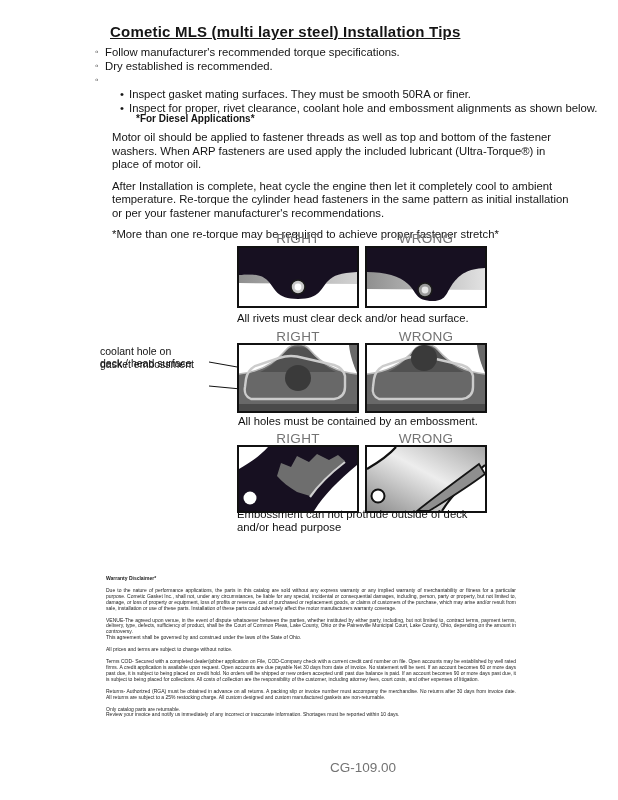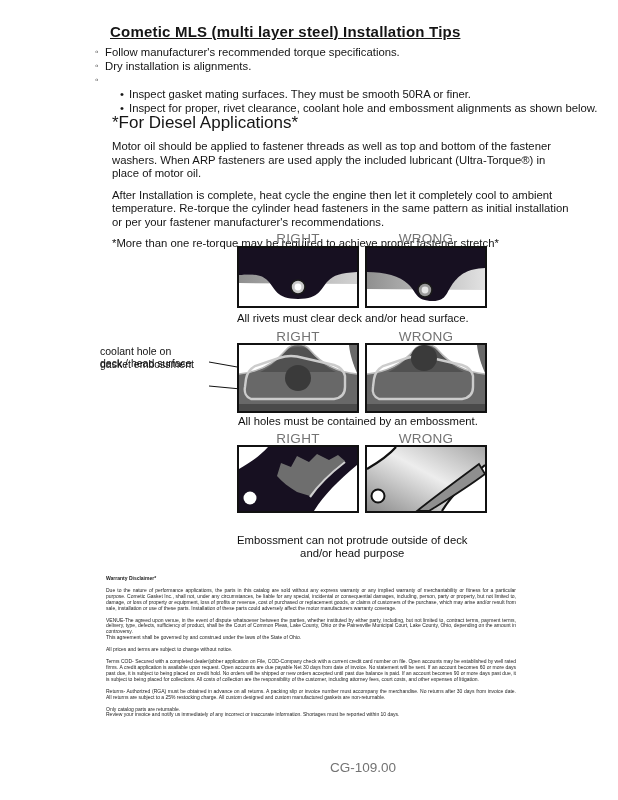--- a/index.html
+++ b/index.html
@@ -6,21 +6,21 @@
   .page{position:relative;width:618px;height:800px;background:#ffffff;overflow:hidden;
         font-family:"Liberation Sans", sans-serif;color:#151515;border-radius:15px;}
   .abs{position:absolute;}
   .title{left:110px;top:23px;font-size:15px;font-weight:bold;text-decoration:underline;letter-spacing:.2px;}
   .bullets{left:95px;top:45px;font-size:11.3px;line-height:14px;}
   .b-row{display:flex;}
   .b-marker{width:10px;flex:0 0 10px;font-size:10px;}
   .sb-row{display:flex;margin-left:25px;}
   .sb-marker{width:9px;flex:0 0 9px;}
   .diesel{left:112px;top:113px;width:472px;}
-  .diesel-h{font-size:17px;font-weight:normal;margin-bottom:7px;}
+  .diesel-h{font-size:10px;font-weight:bold;margin-bottom:7px;margin-left:24px;}
   .body-text{font-size:11.3px;line-height:13.5px;margin:0 12px 8px 0;}
   .label-rw{font-size:13.5px;color:#737373;text-align:center;width:122px;letter-spacing:.3px;}
   .caption{font-size:11.3px;line-height:12.5px;color:#111;}
   .small-label{font-size:10.5px;line-height:12px;text-align:left;width:109px;color:#111;}
   .disc{left:106px;top:576px;width:410px;font-size:5px;line-height:5.9px;color:#222;text-align:justify;}
   .disc .dh{font-weight:bold;margin:0 0 6px 0;}
   .disc p{margin:0 0 6px 0;}
   .disc p.tight{margin-bottom:0;}
   .footer-code{left:330px;top:760px;font-size:13.5px;color:#737373;}
   svg .panel-border{fill:none;stroke:#111;stroke-width:2px;}
@@ -41,21 +41,21 @@
 
   <div class="abs title">Cometic MLS (multi layer steel) Installation Tips</div>
 
   <div class="abs bullets">
     <div class="b-row">
       <span class="b-marker">◦</span>
       <span>Follow manufacturer's recommended torque specifications.</span>
     </div>
     <div class="b-row">
       <span class="b-marker">◦</span>
-      <span>Dry installation is alignments.</span>
+      <span>Dry established is recommended.</span>
     </div>
     <div class="b-row">
       <span class="b-marker">◦</span>
     </div>
     <div class="sb-row">
       <span class="sb-marker">•</span>
       <span>Inspect gasket mating surfaces.  They must be smooth 50RA or finer.</span>
     </div>
     <div class="sb-row">
       <span class="sb-marker">•</span>
@@ -169,21 +169,21 @@
     </defs>
     <rect x="1" y="1" width="120" height="66" fill="#ffffff"></rect>
     <path d="M2,24 C14,17 24,10 31,2 L120,2 V20 C101,36 86,51 77,66 L2,66 Z" fill="url(#g3)"></path>
     <path d="M2,24 C14,17 24,10 31,2" fill="none" stroke="#111" stroke-width="2.2"></path>
     <path d="M120,20 C101,36 86,51 77,66" fill="none" stroke="#111" stroke-width="2.2"></path>
     <path d="M52,66 C72,50 94,34 114,19 L120,29 C100,44 80,56 64,66 Z" fill="#8f8f8f" stroke="#151515" stroke-width="1.8"></path>
     <circle cx="13" cy="51" r="6.5" fill="#ffffff" stroke="#111" stroke-width="2"></circle>
     <rect class="panel-border" x="1" y="1" width="120" height="66"></rect>
   </svg>
 
-  <div class="abs caption" style="left:237px;top:534px;text-align:center;">
+  <div class="abs caption" style="left:237px;top:508px;">
     <div>Embossment can not protrude outside of deck</div>
     <div>and/or head purpose</div>
   </div>
 
   <div class="abs disc">
     <div class="dh">Warranty Disclaimer*</div>
     <p>Due to the nature of performance applications, the parts in this catalog are sold without any express warranty or any implied warranty of merchantability or fitness for a particular purpose.  Cometic Gasket Inc., shall not, under any circumstances, be liable for any special, incidental or consequential damages, including, person, party or property, but not limited to, damage, or loss of property or equipment, loss of profits or revenue, cost of purchased or replacement goods, or claims of customers of the purchase, which may arise and/or result from sale, installation or use of these parts.  Installation of these parts could adversely affect the motor manufacturers warranty coverage.</p>
     <p class="tight">VENUE-The agreed upon venue, in the event of dispute whatsoever between the parties, whether instituted by either party, including, but not limited to, contract terms, payment terms, delivery, type, defects, sufficiency of product, shall be the Court of Common Pleas, Lake County, Ohio or the Painesville Municipal Court, Lake County, Ohio, depending on the amount in controversy.</p>
     <p>This agreement shall be governed by and construed under the laws of the State of Ohio.</p>
     <p>All prices and terms are subject to change without notice.</p>

